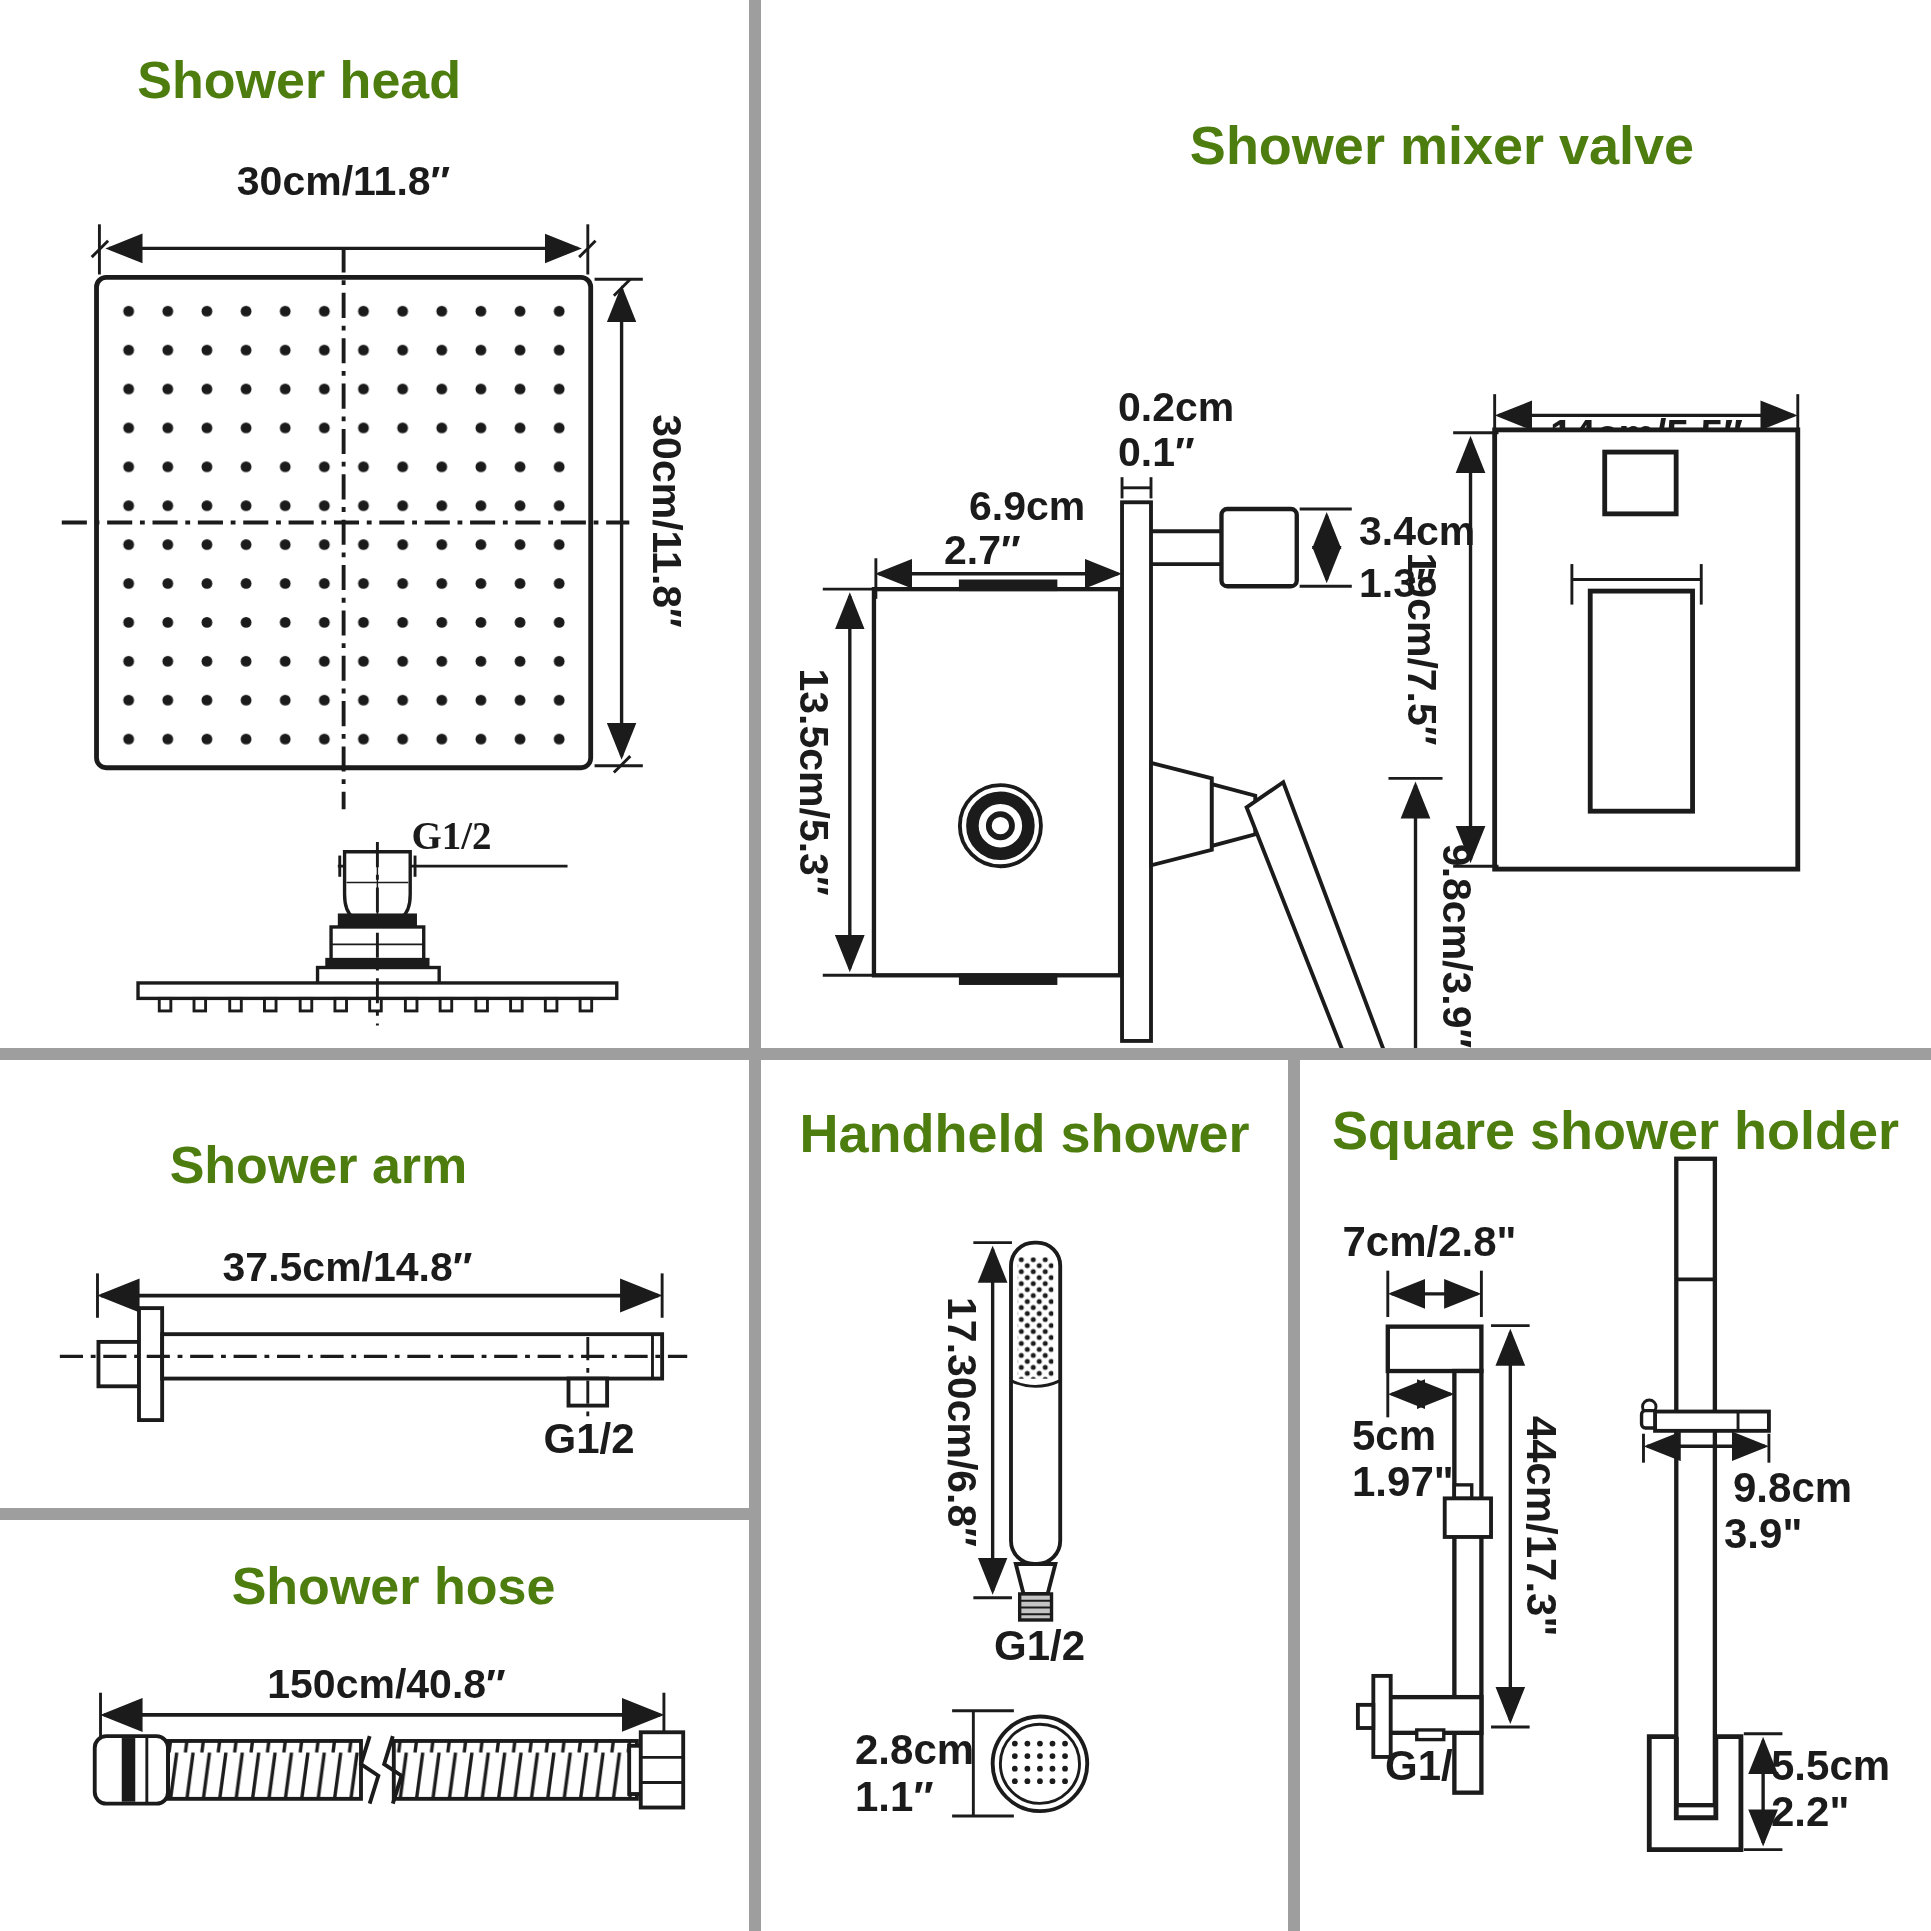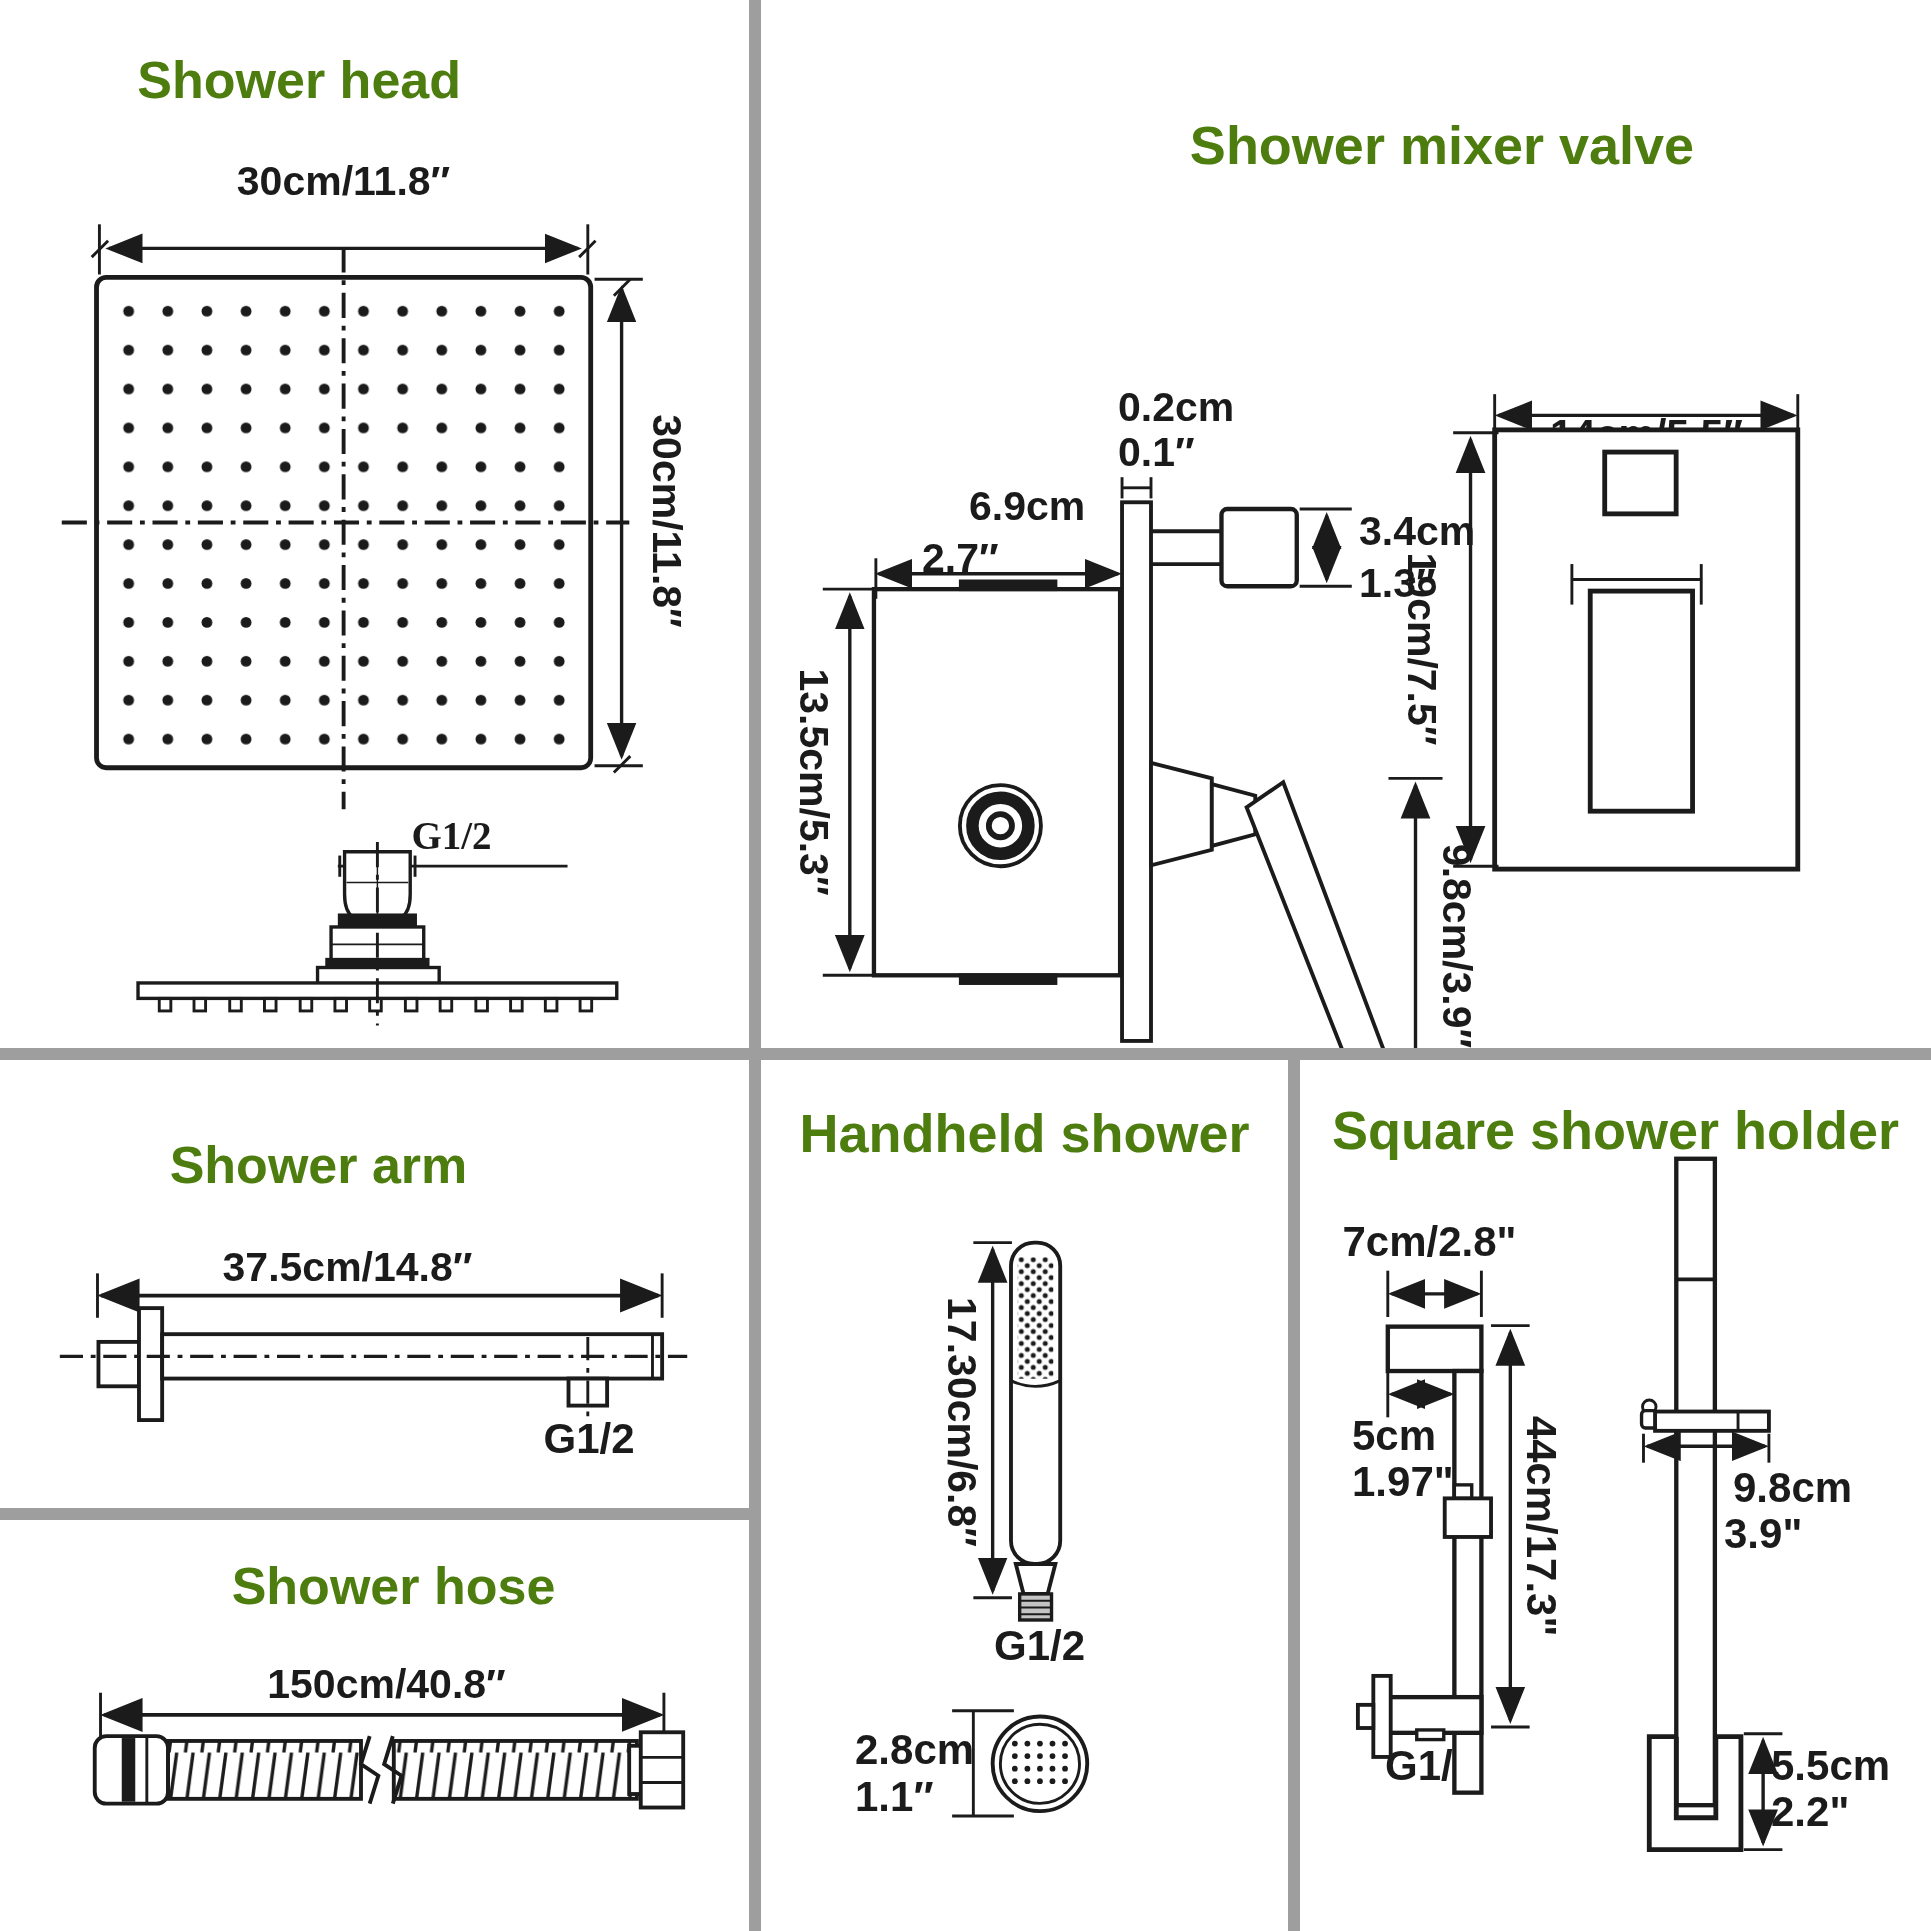--- a/index.html
+++ b/index.html
@@ -87,21 +87,21 @@
         <rect x="601" y="1034" width="12" height="13"></rect>
       </g>
       <line x1="391" y1="872" x2="391" y2="1062" stroke-width="3" stroke-dasharray="26 8 5 8"></line>
     </g>
   </svg>
 
   <div class="title" style="left:761px;top:114px;width:1362px;font-size:54px;">Shower mixer valve</div>
   <div class="lbl" style="left:1118px;top:386px;">0.2cm</div>
   <div class="lbl" style="left:1118px;top:431px;">0.1″</div>
   <div class="lbl" style="left:969px;top:485px;">6.9cm</div>
-  <div class="lbl" style="left:922px;top:529px;margin-top:8px;">2.7″</div>
+  <div class="lbl" style="left:944px;top:529px;">2.7″</div>
   <div class="vl" style="left:813px;top:782px;">13.5cm/5.3″</div>
   <div class="lbl" style="left:1359px;top:510px;text-align:center;">3.4cm</div>
   <div class="lbl" style="left:1359px;top:562px;">1.3″</div>
   <div class="vl" style="left:1456px;top:946px;">9.8cm/3.9″</div>
   <div class="lbl c" style="left:1495px;top:365px;width:303px;margin-top:48px;">14cm/5.5″</div>
   <div class="vl" style="left:1421px;top:649px;">19cm/7.5″</div>
   <div class="lbl c" style="left:1526px;top:521px;width:241px;">4.2cm/1.7″</div>
 
   <svg style="left:761px;top:0;" width="1170" height="1048" viewBox="0 0 1212 1085">
     <defs>

